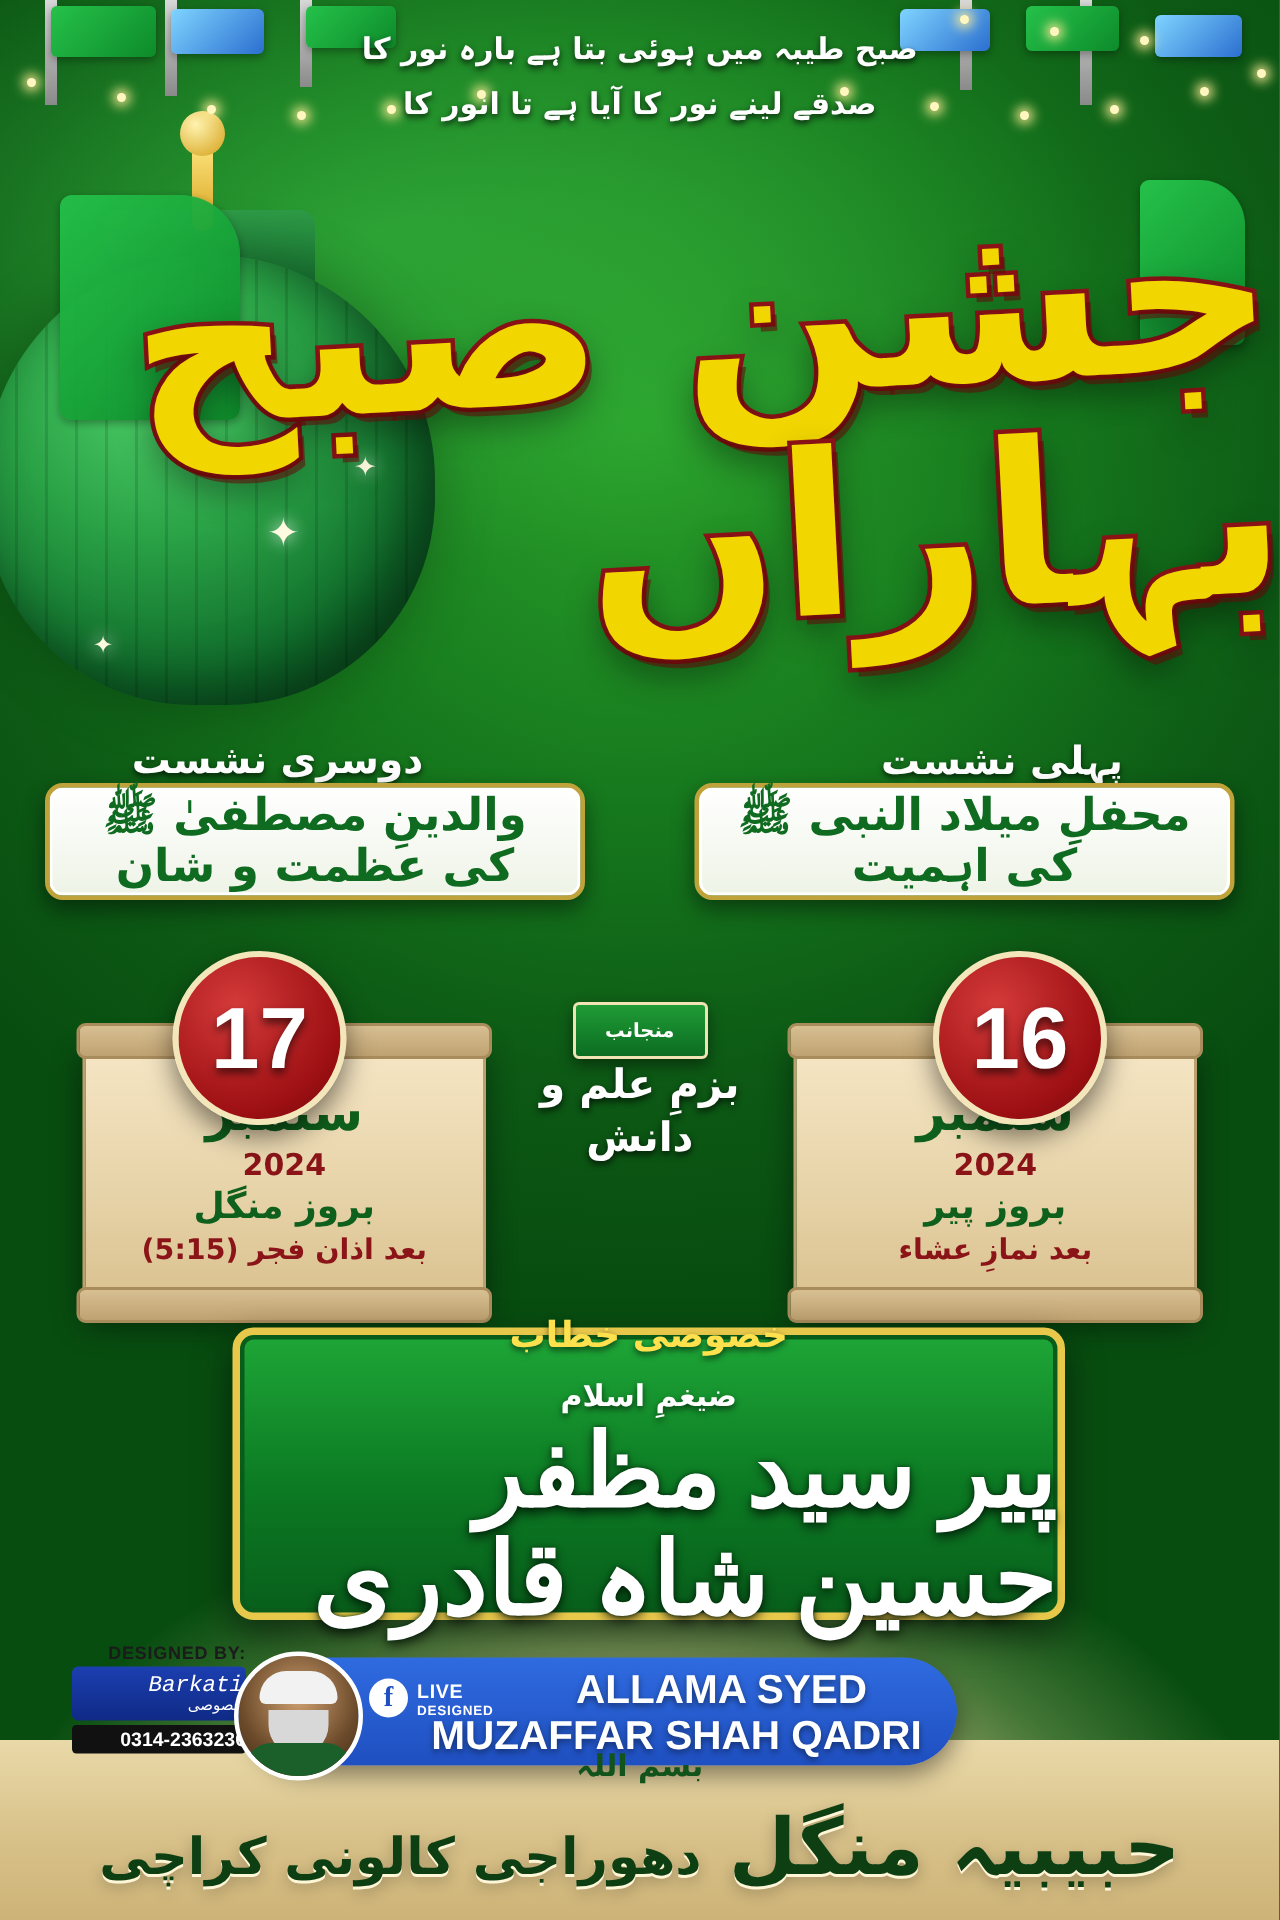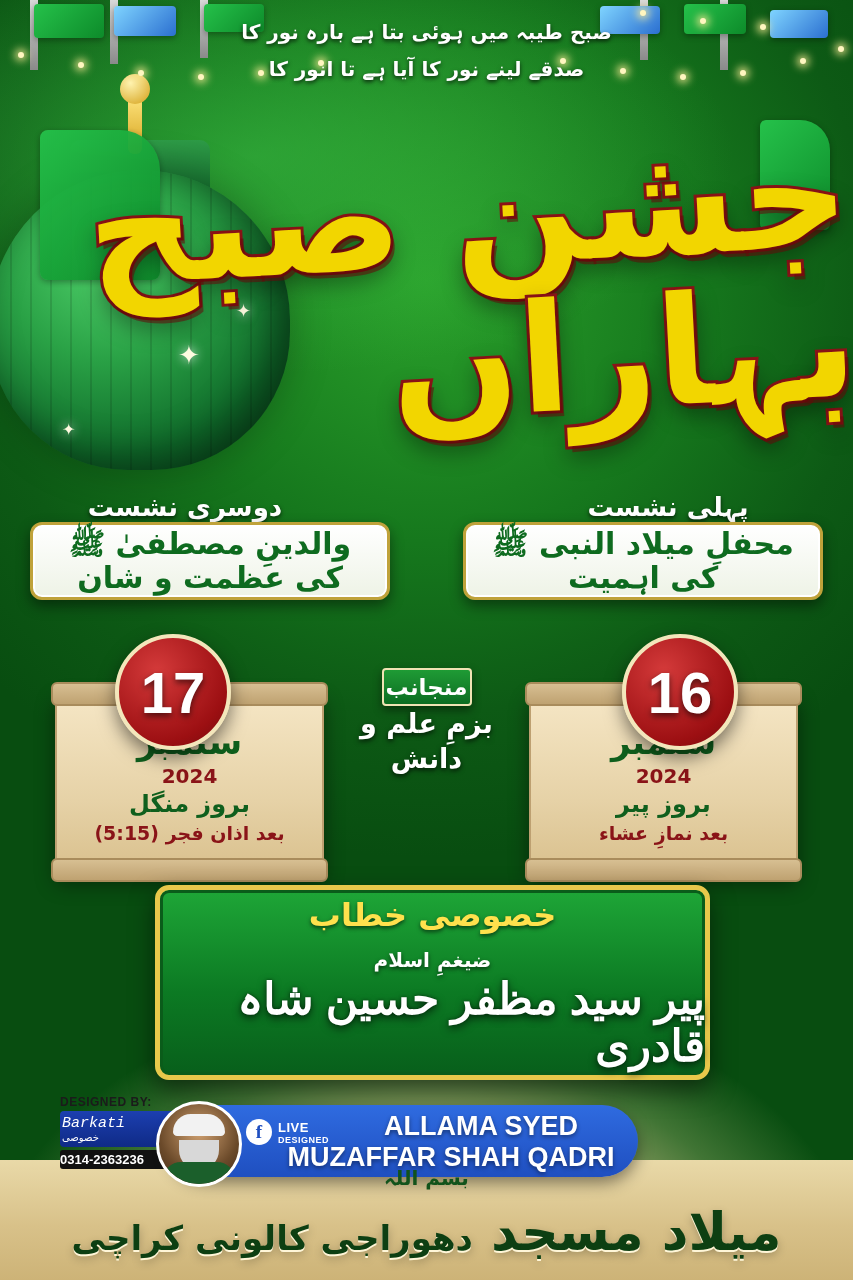--- a/index.html
+++ b/index.html
@@ -178,21 +178,21 @@
   }
   .daybadge.right{right:115px;}
   .daybadge.left{left:115px;}
 
   .center-tag{
     position:absolute;left:50%;transform:translateX(-50%);top:668px;
     width:86px;height:34px;border-radius:4px;
     background:linear-gradient(#1f9b35,#0c6d22);
     border:2px solid #f0e3b4;
     display:flex;align-items:center;justify-content:center;
-    color:#fff;font-size:23px;font-weight:bold;direction:rtl;
+    color:#fff;font-size:13px;font-weight:bold;direction:rtl;
     font-family:"DejaVu Sans", sans-serif;
     box-shadow:0 4px 10px rgba(0,0,0,.45);
   }
   .center-note{
     position:absolute;left:50%;transform:translateX(-50%);top:706px;
     width:170px;text-align:center;direction:rtl;
     font-family:"DejaVu Sans", sans-serif;
     font-size:27px;font-weight:bold;color:#ffffff;line-height:1.3;
     text-shadow:0 2px 5px rgba(0,0,0,.75);
   }
@@ -201,38 +201,38 @@
   .speaker-panel{
     position:absolute;left:155px;top:885px;width:545px;height:185px;
     border-radius:14px;
     background:linear-gradient(#1ea637,#0c7a23 55%,#085f1b);
     border:5px solid #e8c84b;
     box-shadow:0 10px 24px rgba(0,0,0,.5), inset 0 0 0 3px #0a5c1a;
     display:flex;flex-direction:column;align-items:center;justify-content:center;
   }
   .speaker-head{
     direction:rtl;font-family:"DejaVu Sans", sans-serif;
-    color:#ffe14d;font-size:32px;font-weight:bold;margin-bottom:14px;
+    color:#ffe14d;font-size:24px;font-weight:bold;margin-bottom:14px;
     text-shadow:0 2px 4px rgba(0,0,0,.6);
   }
   .speaker-pre{
     direction:rtl;font-family:"DejaVu Sans", sans-serif;
     color:#ffffff;font-size:20px;font-weight:bold;margin-bottom:4px;
     text-shadow:0 2px 4px rgba(0,0,0,.6);
   }
   .speaker-name{
-    direction:rtl;font-family:Liberation Sans, sans-serif;
-    color:#ffffff;font-size:44px;font-weight:bold;line-height:1.05;
+    direction:rtl;font-family:Liberation Serif, serif;
+    color:#ffffff;font-size:68px;font-weight:bold;line-height:1.05;
     text-shadow:0 3px 8px rgba(0,0,0,.65), 0 0 3px #063f12;
   }
 
   
   .designer{
-    position:absolute;left:60px;top:1095px;width:116px;
-    text-align:left;
+    position:absolute;left:48px;top:1095px;width:116px;
+    text-align:right;
   }
   .designer-label{
     font-size:12px;font-weight:bold;color:#1b1b1b;letter-spacing:.5px;
   }
   .designer-box{
     margin-top:2px;background:linear-gradient(#1c3fb0,#0f2a86);
     border-radius:4px;padding:4px 2px;color:#ffffff;
   }
   .designer-brand{font-family:Liberation Mono, monospace;font-size:15px;font-style:italic;}
   .designer-sub{font-size:10px;direction:rtl;font-family:"DejaVu Sans", sans-serif;}
@@ -429,18 +429,18 @@
     </div>
     <div class="live-name">
       <span class="l1">ALLAMA SYED</span>
       <span class="l2">MUZAFFAR SHAH QADRI</span>
     </div>
   </div>
 
   <div class="venue">
     <div class="venue-crest urdu">بسم اللہ</div>
     <div class="venue-main">
-      <span>میلاد مسجد</span>
+      <span>حبیبیہ منگل</span>
       <span style="font-size:34px;">دھوراجی کالونی کراچی</span>
     </div>
   </div>
 
 </div>
 
 </body></html>

